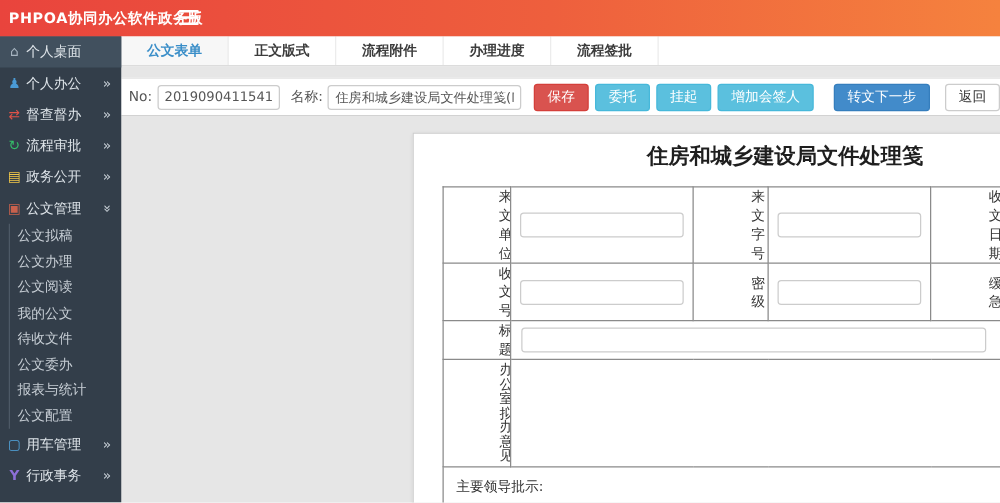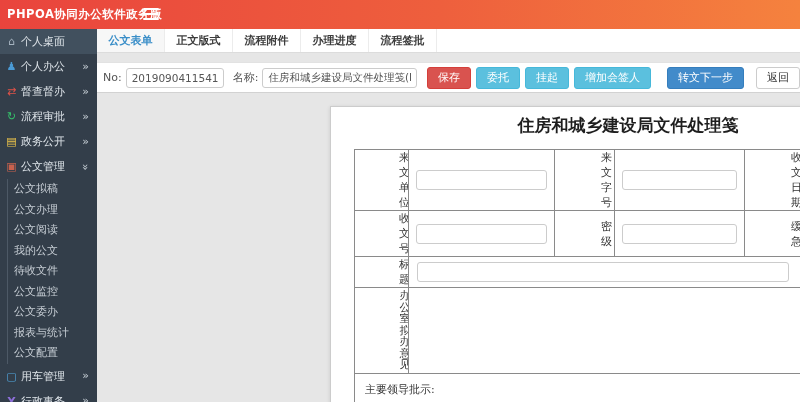--- a/index.html
+++ b/index.html
@@ -32,21 +32,21 @@
   .ic-vehicle { color:#52a7e0; }
   .ic-admin { color:#8d6fd8; font-weight:bold; font-size:10px; }
   .submenu { margin-left:7px; border-left:1px solid #4d5966; }
   .sub-item { height:20.5px; line-height:20.5px; padding-left:6px; color:#c6cdd4;
     font-size:11px; cursor:pointer; white-space:nowrap; }
 
   
   .main { position:absolute; left:97px; top:29px; width:703px; height:373px; background:#e6e6e6; }
   .tabbar { position:absolute; top:0; left:0; width:703px; height:24px; background:#fff;
     border-bottom:1px solid #dcdcdc; display:flex; }
-  .tab { width:68px; display:flex; align-items:center; justify-content:center;
+  .tab { width:86px; display:flex; align-items:center; justify-content:center;
     font-size:11px; font-weight:bold; color:#3c3c3c; border-right:1px solid #ececec;
     cursor:pointer; white-space:nowrap; }
   .tab.active { color:#3a8ec8; background:#f7f7f7; }
 
   .toolbar { position:absolute; top:33px; left:0; width:703px; height:31px; background:#fff;
     border-top:1px solid #e2e2e2; border-bottom:1px solid #d2d2d2;
     display:flex; align-items:center; padding-left:6px; }
   .tb-label { font-size:11px; color:#555; margin-right:4px; white-space:nowrap; }
   .tb-input { height:20px; border:1px solid #ccc; border-radius:3px; font-size:10.5px;
     color:#555; padding:0 5px; font-family:"DejaVu Sans","Liberation Sans",sans-serif; }
@@ -118,21 +118,20 @@
       <span>公文管理</span>
       <span class="chev chev-down"></span>
     </div>
 
   <div class="submenu">
     <div class="sub-item">公文拟稿</div>
       <div class="sub-item">公文办理</div>
       <div class="sub-item">公文阅读</div>
       <div class="sub-item">我的公文</div>
       <div class="sub-item">待收文件</div>
-      <div class="sub-item">公文监控</div>
       <div class="sub-item">公文委办</div>
       <div class="sub-item">报表与统计</div>
       <div class="sub-item">公文配置</div>
   </div>
 
   <div class="s-item">
       <span class="ic ic-vehicle">▢</span>
       <span>用车管理</span>
       <span class="chev chev-right"></span>
     </div>

